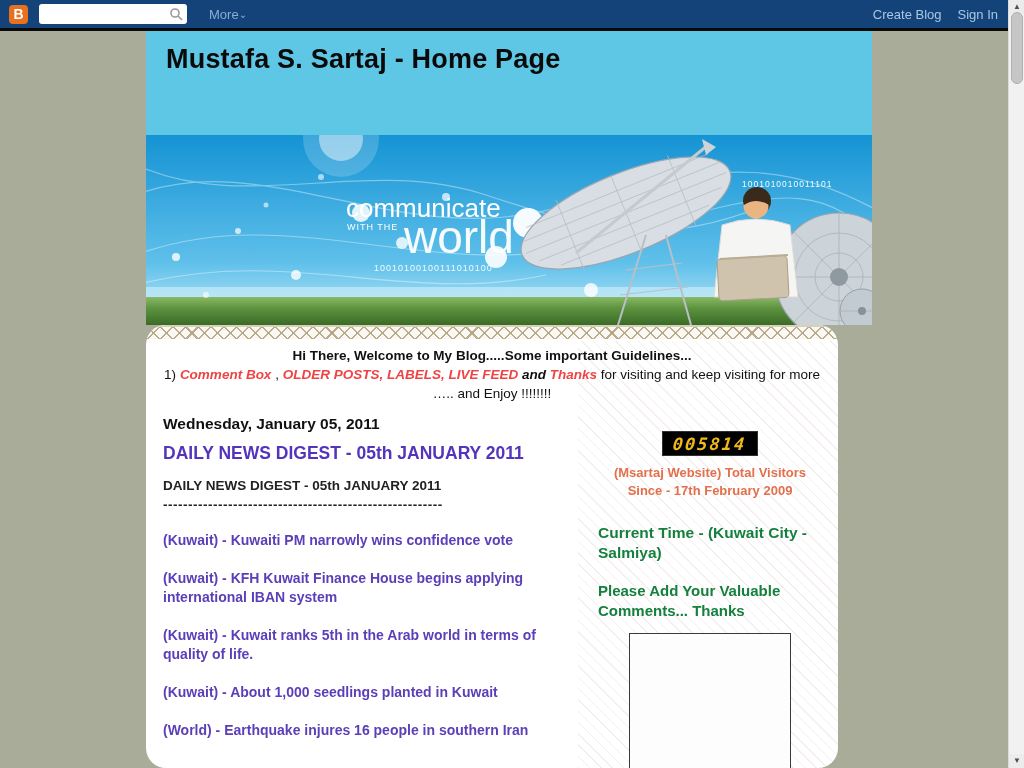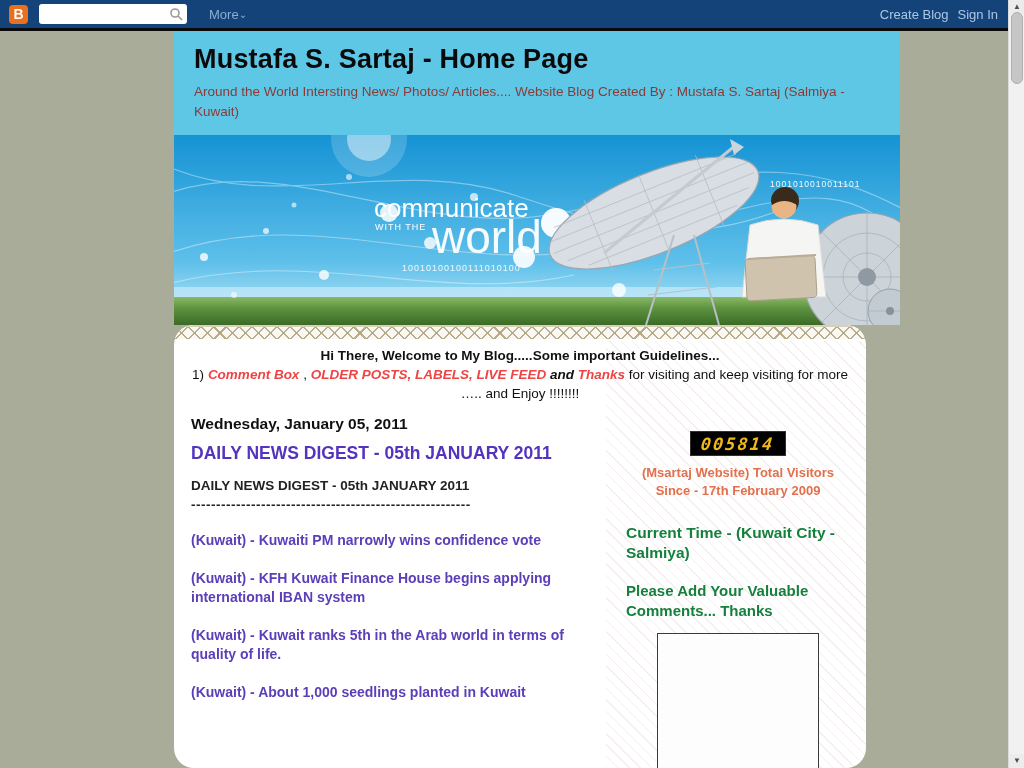--- a/index.html
+++ b/index.html
@@ -28,41 +28,41 @@
   .search-box input {
     flex:1; border:none; outline:none; font-size:12px; background:transparent; min-width:0;
   }
   .search-icon svg { display:block; }
   .more-dropdown {
     margin-left:14px; width:150px; height:22px; display:flex;
     align-items:center; padding:0 8px;
     color:#87aed4; font-size:13px; cursor:pointer;
   }
   .chevron-down-icon { font-size:10px; color:#87aed4; }
-  .nav-right { margin-left:auto; margin-right:10px; display:flex; gap:9px; }
+  .nav-right { margin-left:auto; margin-right:10px; display:flex; gap:16px; }
   .nav-right a { color:#a9c7e7; font-size:13px; text-decoration:none; cursor:pointer; }
 
   
   .scrollbar {
     position:absolute; right:0; top:0; width:16px; height:768px;
     background:#f1f1f1; border-left:1px solid #dcdcdc; z-index:6;
   }
   .scroll-btn {
     position:absolute; left:0; width:16px; height:14px; color:#505050;
     font-size:8px; text-align:center; line-height:14px; cursor:pointer;
   }
   .scroll-btn.up { top:0; background:#ececec; }
   .scroll-btn.down { bottom:0; background:#ececec; }
   .scroll-thumb {
     position:absolute; left:2px; top:12px; width:12px; height:72px;
     background:#c6c6c6; border:1px solid #b0b0b0; border-radius:6px; cursor:grab;
   }
 
   
-  .wrapper { position:absolute; left:174px; top:31px; width:726px; }
+  .wrapper { position:absolute; left:146px; top:31px; width:726px; }
 
   .blog-header { background:#5fc7e6; padding:13px 20px 10px 20px; height:104px; }
   .blog-title { color:#0a0a0a; font-size:27px; font-weight:bold; letter-spacing:0.2px; cursor:pointer; }
   .blog-description {
     margin-top:7px; color:#8a3b35; font-size:13.5px; line-height:1.5; max-width:690px;
   }
 
   .banner { display:block; width:726px; height:190px; }
 
   
@@ -142,21 +142,20 @@
 <div class="scrollbar">
   <div class="scroll-btn up">▲</div>
   <div class="scroll-thumb"></div>
   <div class="scroll-btn down">▼</div>
 </div>
 
 <div class="wrapper">
 
   <div class="blog-header">
     <div class="blog-title">Mustafa S. Sartaj - Home Page</div>
-    <div class="blog-description">Around the World Intersting News/ Photos/ Articles.... Website Blog Created By : Mustafa S. Sartaj (Salmiya - Kuwait)</div>
   </div>
 
   <svg class="banner" viewBox="0 0 726 190">
     <defs>
       <linearGradient id="sky" x1="0" y1="0" x2="0" y2="1">
         <stop offset="0" stop-color="#1593d4"></stop>
         <stop offset="0.75" stop-color="#5fc0ea"></stop>
         <stop offset="1" stop-color="#a5ddf4"></stop>
       </linearGradient>
       <linearGradient id="grass" x1="0" y1="0" x2="0" y2="1">
@@ -265,20 +264,21 @@
     <div class="main-col">
       <div class="post-date">Wednesday, January 05, 2011</div>
       <div class="post-title">DAILY NEWS DIGEST - 05th JANUARY 2011</div>
       <div class="post-sub">DAILY NEWS DIGEST - 05th JANUARY 2011</div>
       <div class="post-divider">--------------------------------------------------------</div>
 
       <p class="news-item">(Kuwait) - Kuwaiti PM narrowly wins confidence vote</p>
       <p class="news-item">(Kuwait) - KFH Kuwait Finance House begins applying international IBAN system</p>
       <p class="news-item">(Kuwait) - Kuwait ranks 5th in the Arab world in terms of quality of life.</p>
       <p class="news-item">(Kuwait) - About 1,000 seedlings planted in Kuwait</p>
+      <p class="news-item">(World) - Earthquake injures 16 people in southern Iran</p>
 
     </div>
 
     <div class="side-col">
       <div class="counter">
         <span>005814</span>
       </div>
       <div class="counter-caption">
         <div>(Msartaj Website) Total Visitors</div>
         <div>Since - 17th February 2009</div>

